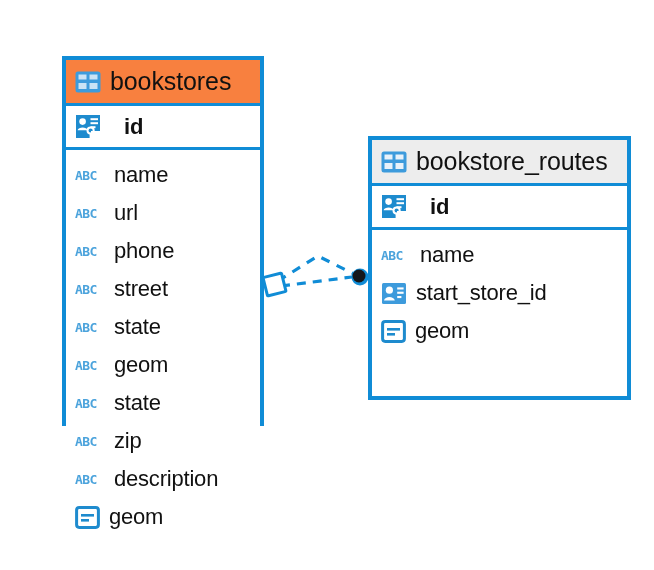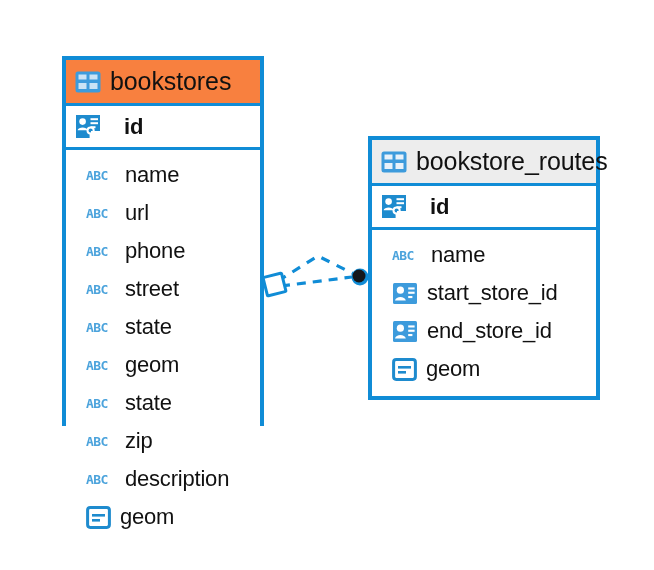--- a/index.html
+++ b/index.html
@@ -63,21 +63,21 @@
     font-weight: bold;
   }
 
   .attr-list {
     padding: 6px 0 7px 0;
   }
   .attr-row {
     display: flex;
     align-items: center;
     height: 38px;
-    padding: 0 8px 0 20px;
+    padding: 0 8px 0 9px;
     gap: 9px;
     background: #ffffff;
   }
 
   .field-label {
     font-size: 22px;
     color: #111111;
     line-height: 1;
     white-space: nowrap;
     letter-spacing: -0.2px;
@@ -193,21 +193,21 @@
               <rect x="1.6" y="1.6" width="21.8" height="19.8" rx="2.6" fill="#ffffff" stroke="#1E8BCE" stroke-width="3"></rect>
               <rect x="6" y="8" width="13" height="2.6" fill="#1E8BCE"></rect>
               <rect x="6" y="13" width="8" height="2.6" fill="#1E8BCE"></rect>
             </svg>
           </span>
           <span class="field-label">geom</span>
         </div>
       </div>
   </div>
 
-  <div class="entity" id="entity-1" style="left:368px; top:136px; width:232px; height:264px;">
+  <div class="entity" id="entity-1" style="left:368px; top:136px; width:263px; height:264px;">
 
     <div class="entity-header grey">
       <span class="icon">
         <svg width="26" height="22" viewBox="0 0 26 22">
           <rect x="0.5" y="0.5" width="25" height="21" rx="2.5" fill="#3D9BDC"></rect>
           <rect x="3.5" y="3.5" width="8" height="5" fill="#E8F2FA"></rect>
           <rect x="14.5" y="3.5" width="8" height="5" fill="#E8F2FA"></rect>
           <rect x="3.5" y="12" width="8" height="6" fill="#E8F2FA"></rect>
           <rect x="14.5" y="12" width="8" height="6" fill="#E8F2FA"></rect>
         </svg>
@@ -245,33 +245,20 @@
               <path d="M3,18.6 C3.7,13.9 13.1,13.9 13.8,18.6 Z" fill="#ffffff"></path>
               <rect x="16.2" y="5.4" width="6.4" height="2.1" fill="#ffffff"></rect>
               <rect x="16.2" y="9.7" width="6.4" height="2.1" fill="#ffffff"></rect>
               <rect x="16.2" y="14" width="4.2" height="2.1" fill="#ffffff"></rect>
             </svg>
           </span>
           <span class="field-label">start_store_id</span>
         </div>
         <div class="attr-row">
           <span class="icon">
-            <svg width="26" height="23" viewBox="0 0 26 23">
-              <rect x="1" y="1" width="24" height="21" rx="1.5" fill="#3D9BDC"></rect>
-              <circle cx="8.4" cy="8.2" r="3.6" fill="#ffffff"></circle>
-              <path d="M3,18.6 C3.7,13.9 13.1,13.9 13.8,18.6 Z" fill="#ffffff"></path>
-              <rect x="16.2" y="5.4" width="6.4" height="2.1" fill="#ffffff"></rect>
-              <rect x="16.2" y="9.7" width="6.4" height="2.1" fill="#ffffff"></rect>
-              <rect x="16.2" y="14" width="4.2" height="2.1" fill="#ffffff"></rect>
-            </svg>
-          </span>
-          <span class="field-label">end_store_id</span>
-        </div>
-        <div class="attr-row">
-          <span class="icon">
             <svg width="25" height="23" viewBox="0 0 25 23">
               <rect x="1.6" y="1.6" width="21.8" height="19.8" rx="2.6" fill="#ffffff" stroke="#1E8BCE" stroke-width="3"></rect>
               <rect x="6" y="8" width="13" height="2.6" fill="#1E8BCE"></rect>
               <rect x="6" y="13" width="8" height="2.6" fill="#1E8BCE"></rect>
             </svg>
           </span>
           <span class="field-label">geom</span>
         </div>
       </div>
   </div>

